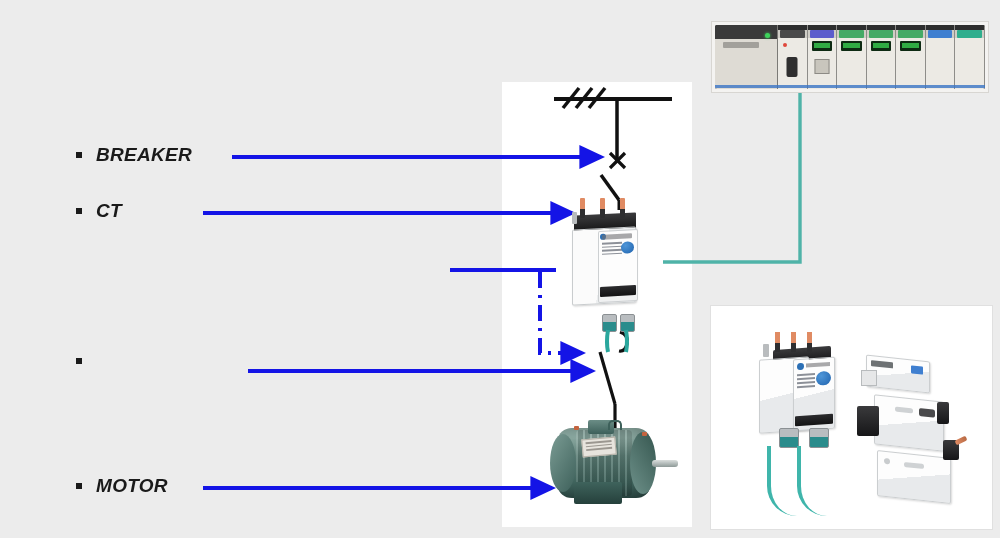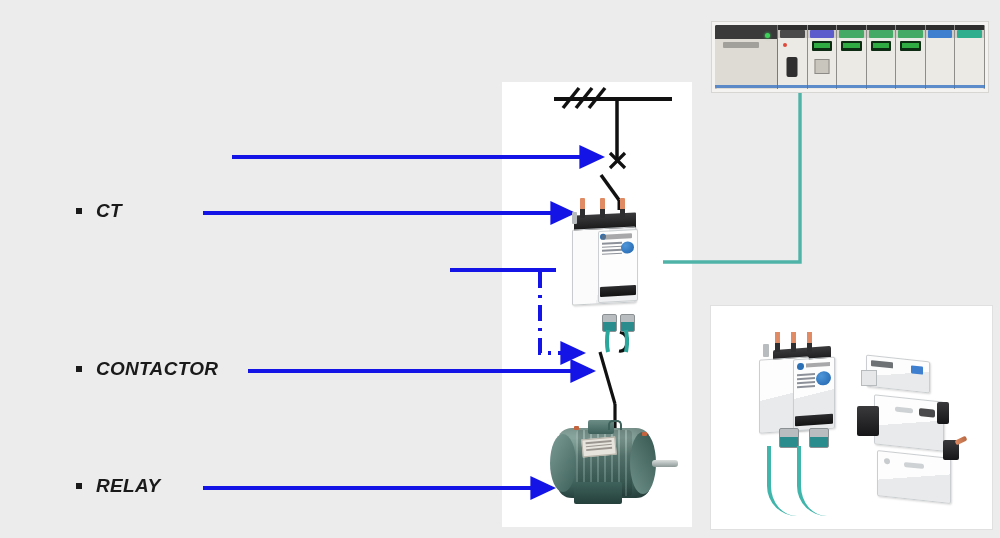--- a/index.html
+++ b/index.html
@@ -430,30 +430,33 @@
 
       <div class="blk" style="left:166px;top:148px;width:72px;height:44px;transform:skewY(6deg);">
         <div style="position:absolute;left:26px;top:8px;width:20px;height:5px;background:#cfd2d4;border-radius:2px;"></div>
         <div style="position:absolute;left:6px;top:6px;width:6px;height:6px;background:#c9ccce;border-radius:50%;"></div>
       </div>
       <div class="dark" style="left:232px;top:134px;width:16px;height:20px;"></div>
       <div style="position:absolute;left:244px;top:132px;width:12px;height:5px;background:linear-gradient(90deg,#e08b63,#b86a44);border-radius:2px;transform:rotate(-25deg);"></div>
     </div>
   </div>
 
+  <div class="label-row" style="left:76px;top:144px;">
+    <span class="bullet"></span>
+    <span class="label-text">BREAKER</span>
+  </div>
 
   <div class="label-row" style="left:76px;top:200px;align-items:center;">
     <span class="bullet"></span>
     <span class="label-text">CT</span>
   </div>
 
 
   <div class="label-row" style="left:76px;top:358px;">
     <span class="bullet"></span>
-    <span class="label-text">CONTACTOR</span>
   </div>
 
   <div class="label-row" style="left:76px;top:475px;">
     <span class="bullet"></span>
-    <span class="label-text">RELAY</span>
+    <span class="label-text">MOTOR</span>
   </div>
 
 </div>
 
 </body></html>

